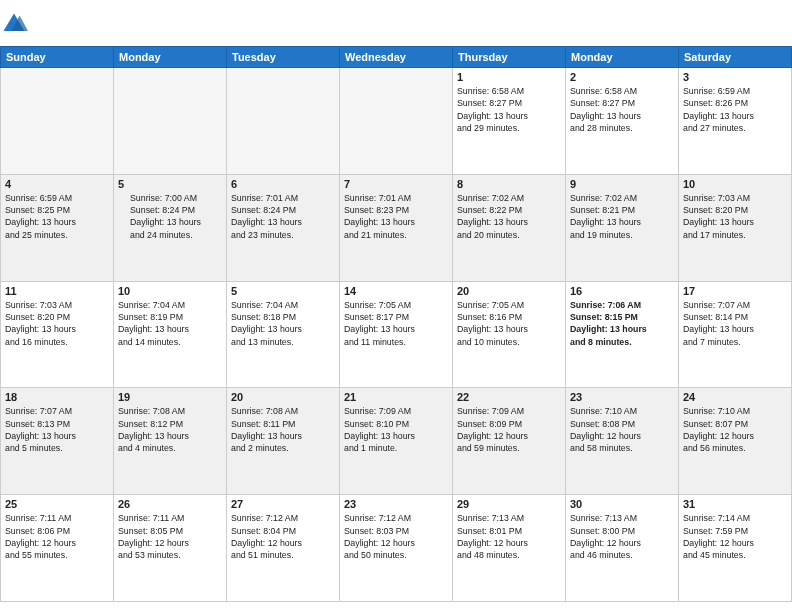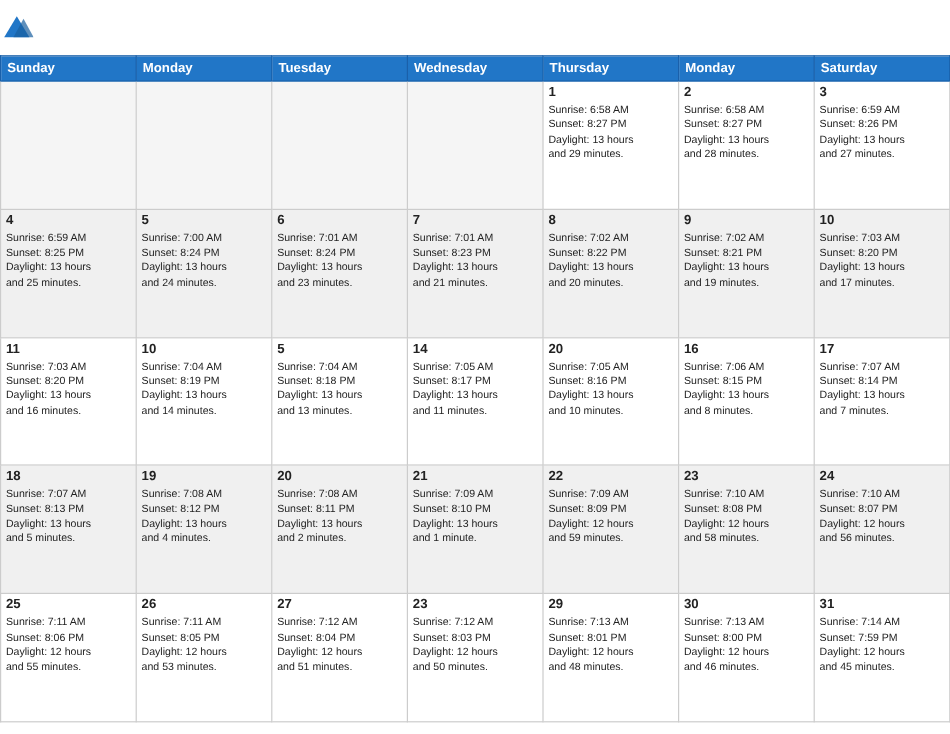--- a/index.html
+++ b/index.html
@@ -165,21 +165,21 @@
         <tr class="week-row">
           <td class="shaded">
             <span class="day-number">4</span>
             <div class="day-info" style="white-space: pre-line;">Sunrise: 6:59 AM
 Sunset: 8:25 PM
 Daylight: 13 hours
 and 25 minutes.</div>
           </td>
           <td class="shaded">
             <span class="day-number">5</span>
-            <div class="day-info" style="white-space: pre-line;">Sunrise: 7:00 AM
+            <div class="day-info" style="white-space: pre-line; margin-left: 12px;">Sunrise: 7:00 AM
 Sunset: 8:24 PM
 Daylight: 13 hours
 and 24 minutes.</div>
           </td>
           <td class="shaded">
             <span class="day-number">6</span>
             <div class="day-info" style="white-space: pre-line;">Sunrise: 7:01 AM
 Sunset: 8:24 PM
 Daylight: 13 hours
 and 23 minutes.</div>
@@ -244,21 +244,21 @@
           </td>
           <td class="">
             <span class="day-number">20</span>
             <div class="day-info" style="white-space: pre-line;">Sunrise: 7:05 AM
 Sunset: 8:16 PM
 Daylight: 13 hours
 and 10 minutes.</div>
           </td>
           <td class="">
             <span class="day-number">16</span>
-            <div class="day-info" style="white-space: pre-line;">Sunrise: 7:06 AM
+            <div class="day-info" style="white-space: pre-line; font-weight: bold;">Sunrise: 7:06 AM
 Sunset: 8:15 PM
 Daylight: 13 hours
 and 8 minutes.</div>
           </td>
           <td class="">
             <span class="day-number">17</span>
             <div class="day-info" style="white-space: pre-line;">Sunrise: 7:07 AM
 Sunset: 8:14 PM
 Daylight: 13 hours
 and 7 minutes.</div>

